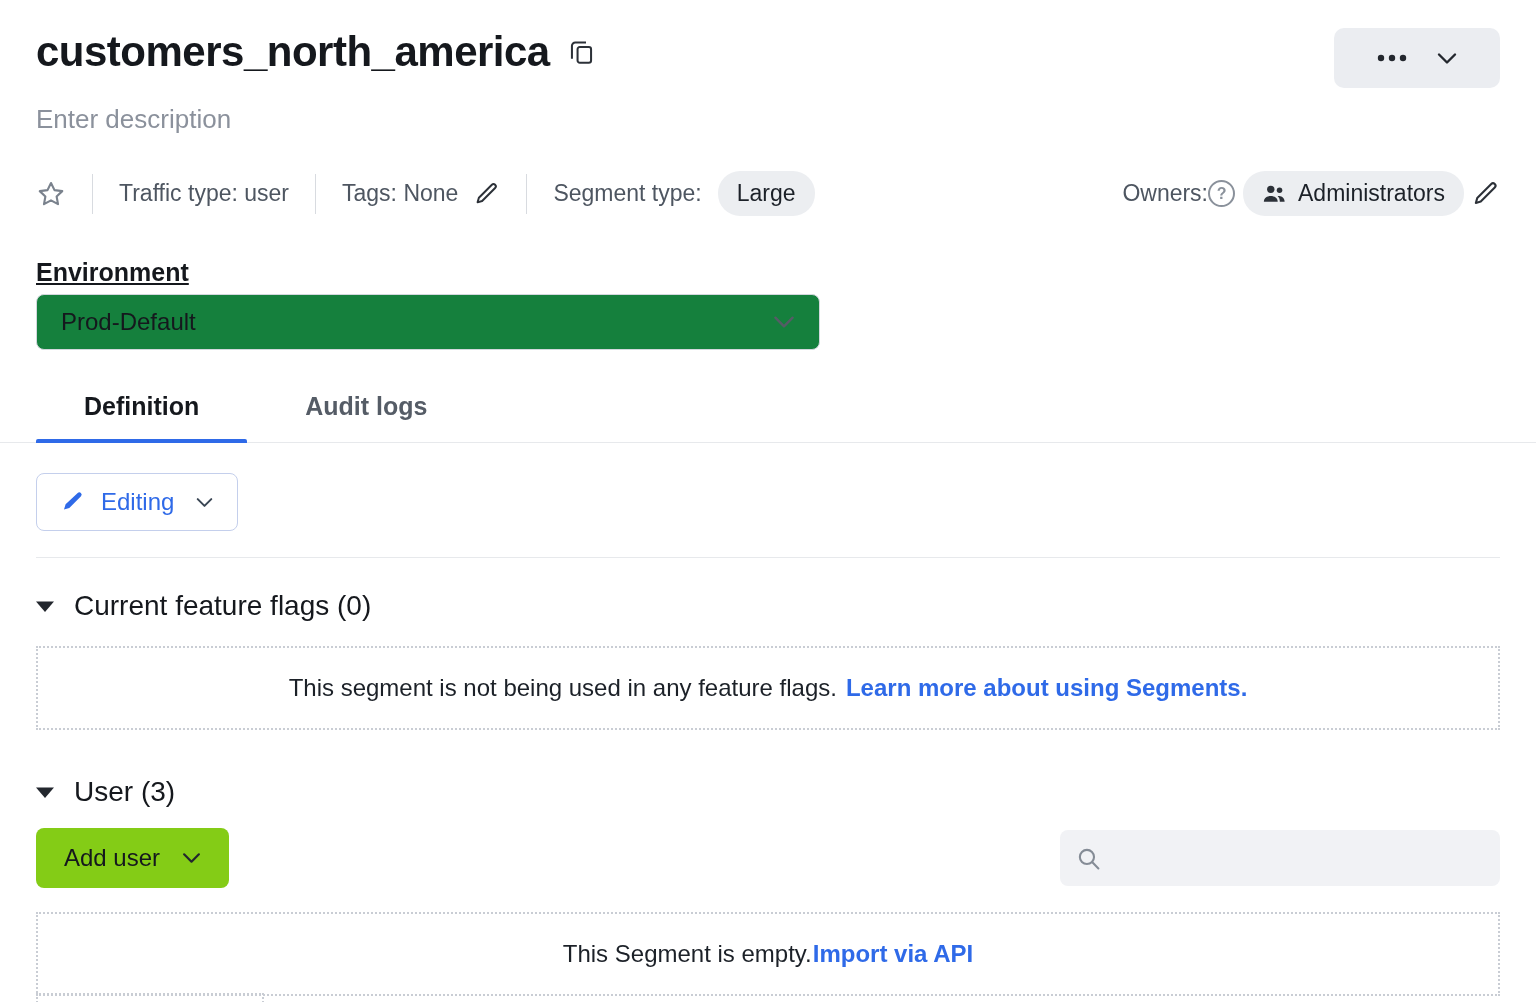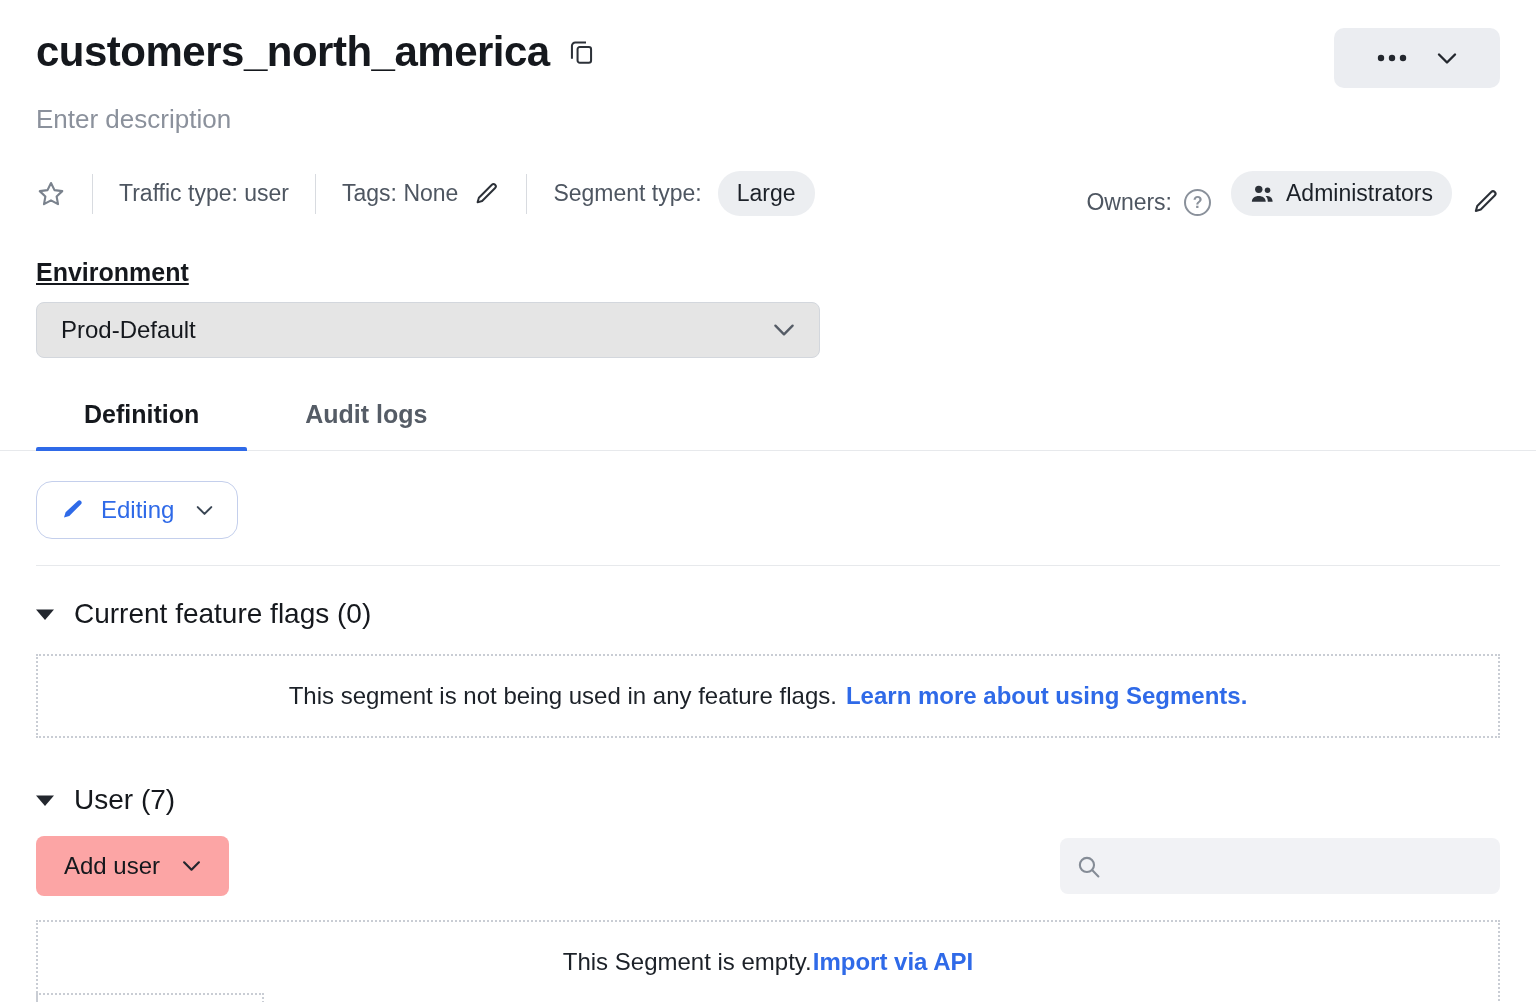--- a/index.html
+++ b/index.html
@@ -28,54 +28,54 @@
   .description { margin-top: 16px; font-size: 26px; color: #8b919c; cursor: text; width: fit-content; }
 
   
   .meta-row { margin-top: 36px; display: flex; align-items: center; font-size: 23px; color: #4e5661; }
   .vdiv { width: 1px; height: 40px; background: #d8dbe0; margin: 0 26px; flex-shrink: 0; }
   .meta-item { display: flex; align-items: center; gap: 16px; }
   .pill {
     background: #eceef1; border-radius: 22px; padding: 9px 19px;
     font-size: 23px; color: #1c2128; display: inline-flex; align-items: center; gap: 12px;
   }
-  .meta-right { margin-left: auto; display: flex; align-items: flex-end; gap: 12px; }
+  .meta-right { margin-left: auto; display: flex; align-items: center; gap: 0; }
   .help-circle {
     width: 27px; height: 27px; border: 2px solid #8a919b; border-radius: 50%;
     display: inline-flex; align-items: center; justify-content: center;
     font-size: 16px; color: #8a919b; font-weight: 700;
   }
 
   
   .env-label { margin-top: 42px; font-size: 25px; font-weight: 700; color: #15181d; text-decoration: underline; }
   .select {
-    margin-top: 15px; width: 784px; height: 56px;
+    margin-top: 7px; width: 784px; height: 56px;
     border: 1px solid #d3d7dd; border-radius: 8px;
     display: flex; align-items: center; justify-content: space-between;
-    padding: 0 24px; font-size: 24px; color: #15181d; cursor: pointer; background: #e5e5e5;
+    padding: 0 24px; font-size: 24px; color: #15181d; cursor: pointer; background: #15803d;
   }
 
   
   .tabs { margin: 42px -36px 0; padding: 0 36px; border-bottom: 1px solid #e7e9ec; display: flex; }
   .tab {
     position: relative; padding: 0 48px 21px; font-size: 25px; font-weight: 700;
     color: #555c66; cursor: pointer; text-align: center;
   }
   .tab + .tab { margin-left: 10px; }
   .tab.active { color: #15181d; }
   .tab.active::after {
     content: ""; position: absolute; left: 0; right: 0; bottom: -1px; height: 4px;
     background: #2f6ae8; border-radius: 2px 2px 0 0;
   }
 
   
   .toolbar-row { margin-top: 30px; display: flex; align-items: center; justify-content: space-between; }
   .editing-btn {
     height: 58px; padding: 0 24px; background: #fff;
-    border: 1.5px solid #c4cfec; border-radius: 16px;
+    border: 1.5px solid #c4cfec; border-radius: 8px;
     display: flex; align-items: center; gap: 16px;
     font-size: 24px; color: #2f6ae8; cursor: pointer;
     font-family: "Liberation Sans", sans-serif;
   }
   .toolbar-right { display: flex; align-items: center; gap: 16px; }
   .export-btn {
     height: 58px; padding: 0 32px; border: none; border-radius: 8px;
     background: #eceef1; color: #9ba3ad; font-size: 24px; font-weight: 700;
     cursor: default; font-family: "Liberation Sans", sans-serif;
   }
@@ -92,21 +92,21 @@
     min-height: 84px; display: flex; align-items: center; justify-content: center;
     font-size: 24px; color: #1c2128; gap: 9px; flex-wrap: wrap; padding: 10px;
   }
   .link { color: #2f6ae8; font-weight: 700; cursor: pointer; text-decoration: none; }
   .no-gap { gap: 1px; }
 
   
   .user-toolbar { margin-top: 20px; display: flex; align-items: center; justify-content: space-between; }
   .add-user-btn {
     height: 60px; padding: 0 28px; border: none; border-radius: 8px;
-    background: #fca5a5; color: #15181d; font-size: 24px;
+    background: #84cc16; color: #15181d; font-size: 24px;
     display: flex; align-items: center; gap: 22px; cursor: pointer;
     font-family: "Liberation Sans", sans-serif;
   }
   .search-box {
     width: 440px; height: 56px; background: #f1f2f5; border-radius: 8px;
     display: flex; align-items: center; padding: 0 16px; gap: 12px;
   }
   .search-box input {
     flex: 1; border: none; background: transparent; outline: none;
     font-size: 24px; color: #1c2128; font-family: "Liberation Sans", sans-serif;
@@ -248,21 +248,21 @@
     <span>This segment is not being used in any feature flags.</span>
     <a class="link">Learn more about using Segments.</a>
   </div>
 
   <div class="section-header" style="margin-top:46px;">
     <span>
       <svg width="18" height="13" viewBox="0 0 18 13" fill="#23272e">
           <path d="M0 1.5h18l-9 10.5z"></path>
         </svg>
     </span>
-    <span>User (7)</span>
+    <span>User (3)</span>
   </div>
 
   <div class="user-toolbar">
     <button class="add-user-btn">
       <span>Add user</span>
       <span>
         <svg width="19" height="12" viewBox="0 0 20 13" fill="none" stroke="#23272e" stroke-width="2.4" stroke-linecap="round" stroke-linejoin="round">
             <path d="M2 2.5l8 8 8-8"></path>
           </svg>
       </span>

